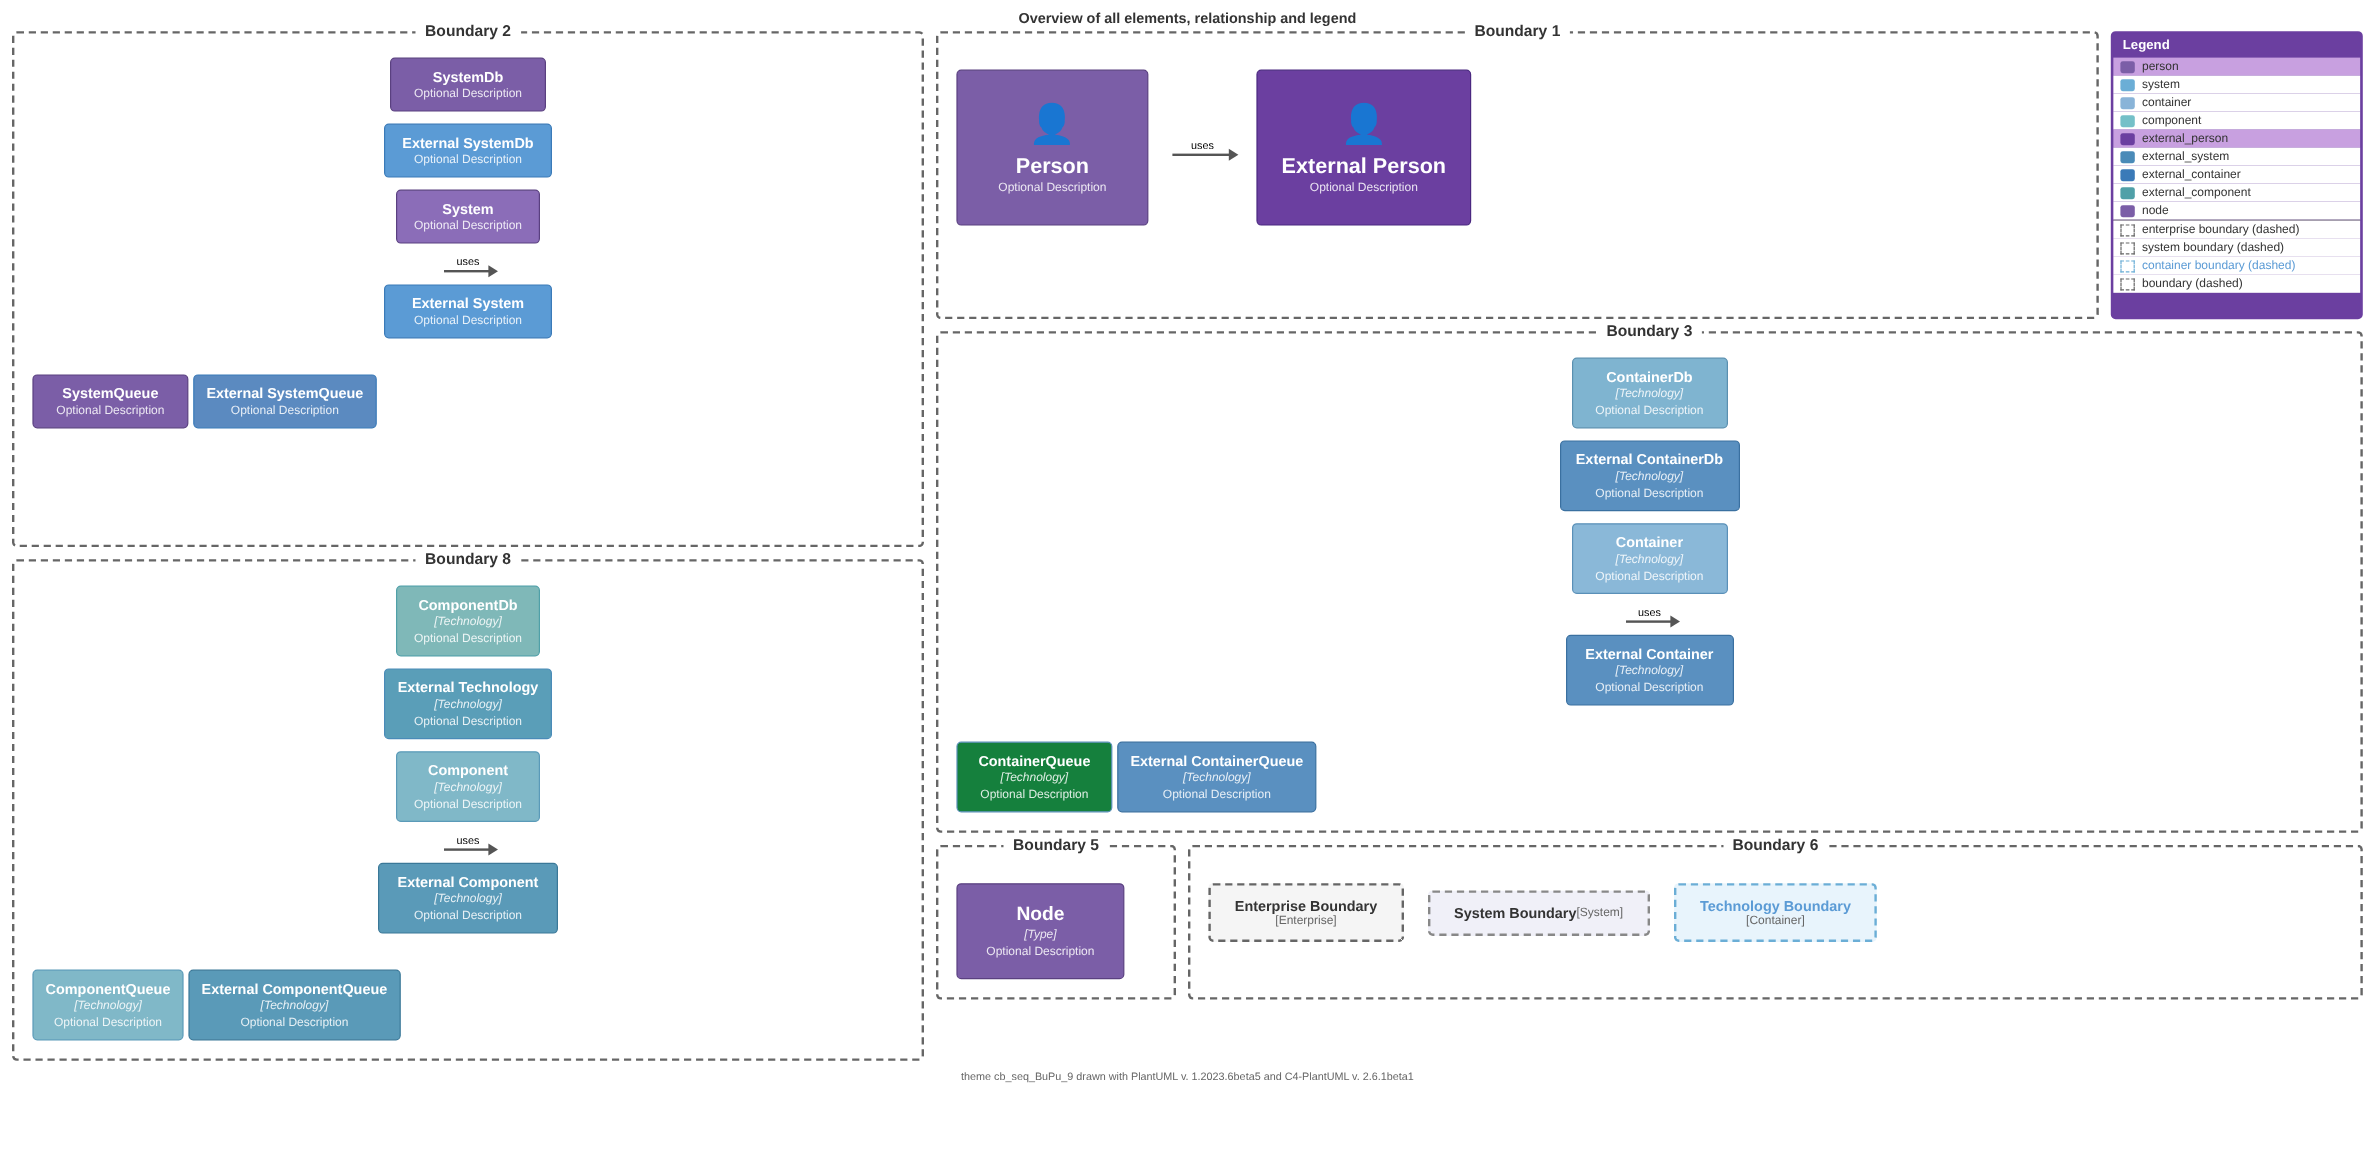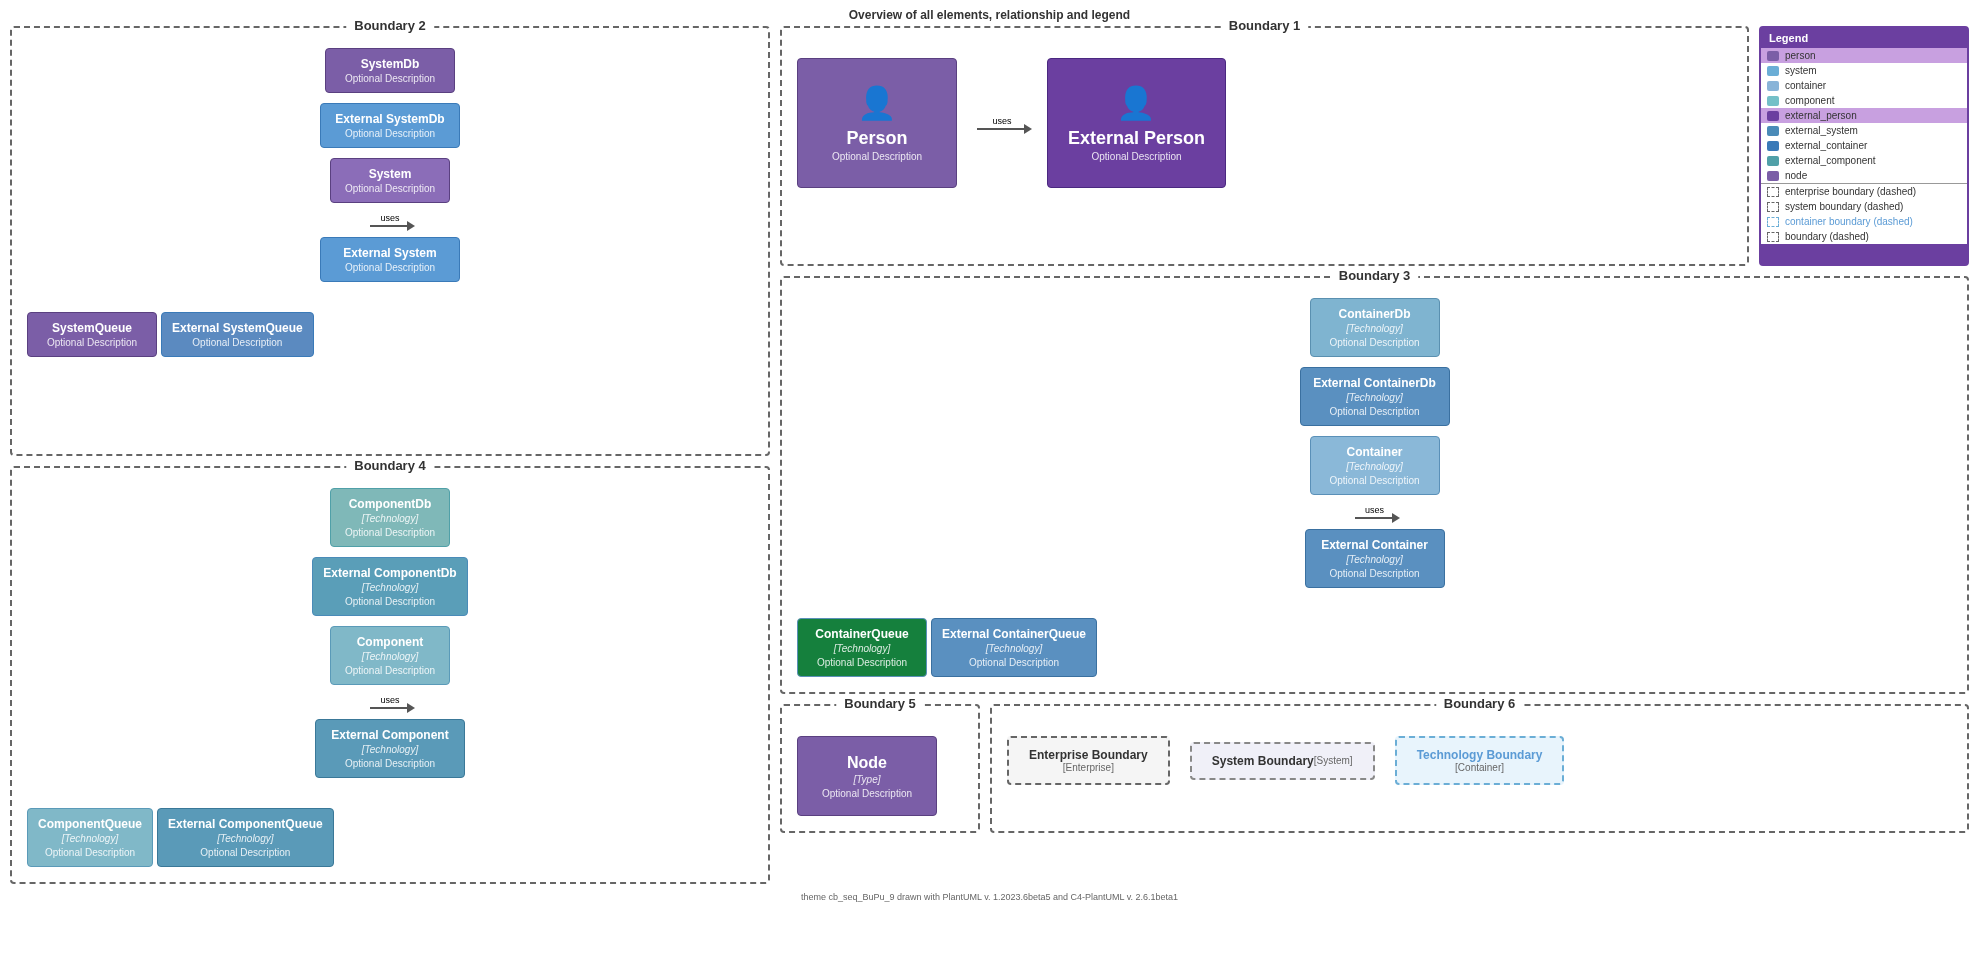--- a/index.html
+++ b/index.html
@@ -320,30 +320,30 @@
           <div class="card-desc">Optional Description</div>
         </div>
         <div class="card color-blue-medium" style="min-width:140px; background:#5b8ac0;">
           <div class="card-title">External SystemQueue</div>
           <div class="card-desc">Optional Description</div>
         </div>
       </div>
     </div>
 
     <div class="boundary-box" style="min-height:380px;">
-      <div class="boundary-title">Boundary 4</div>
+      <div class="boundary-title">Boundary 8</div>
 
       <div class="boundary2-row1">
         <div class="card color-teal-light" style="min-width:120px; background:#7fb8b8;">
           <div class="card-title">ComponentDb</div>
           <div class="card-tech">[Technology]</div>
           <div class="card-desc">Optional Description</div>
         </div>
         <div class="card color-teal" style="min-width:140px; background:#5a9eb8;">
-          <div class="card-title">External ComponentDb</div>
+          <div class="card-title">External Technology</div>
           <div class="card-tech">[Technology]</div>
           <div class="card-desc">Optional Description</div>
         </div>
         <div class="card" style="min-width:120px; background:#80b8c8; border:1px solid #5a9ab8;">
           <div class="card-title">Component</div>
           <div class="card-tech">[Technology]</div>
           <div class="card-desc">Optional Description</div>
         </div>
         <div class="arrow-wrapper">
           <span style="font-size:9px;margin-bottom:2px;">uses</span>

